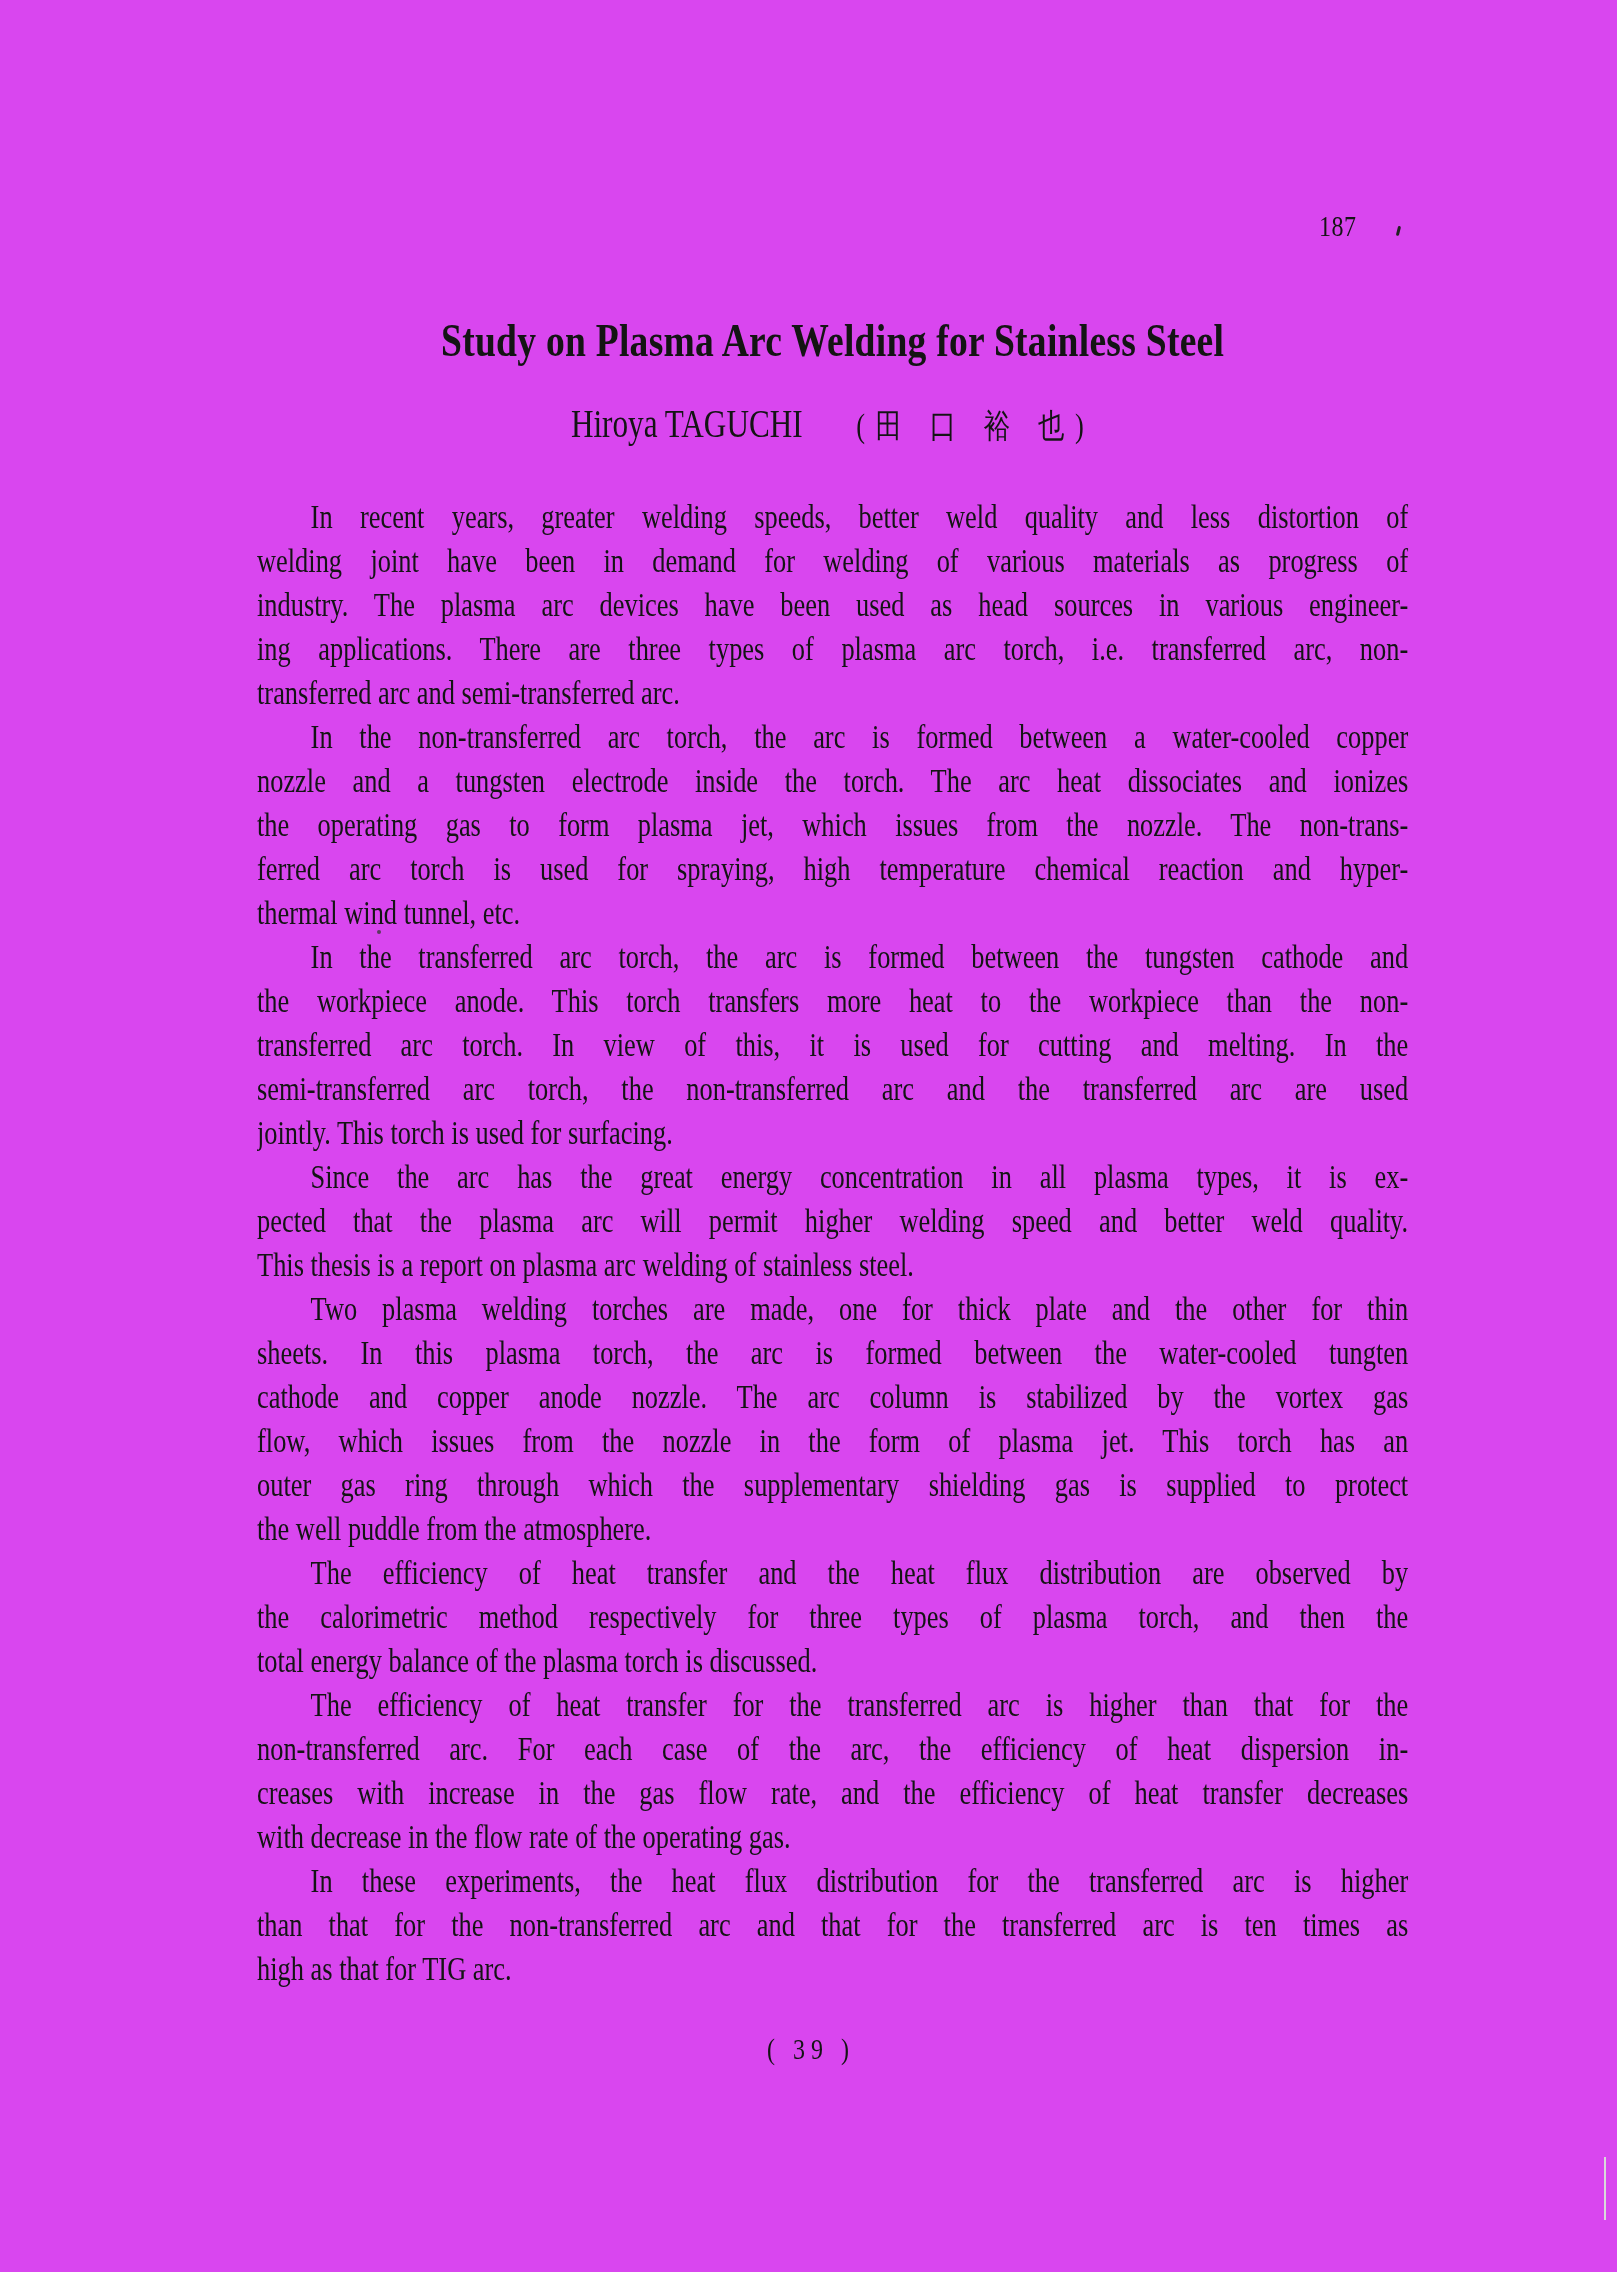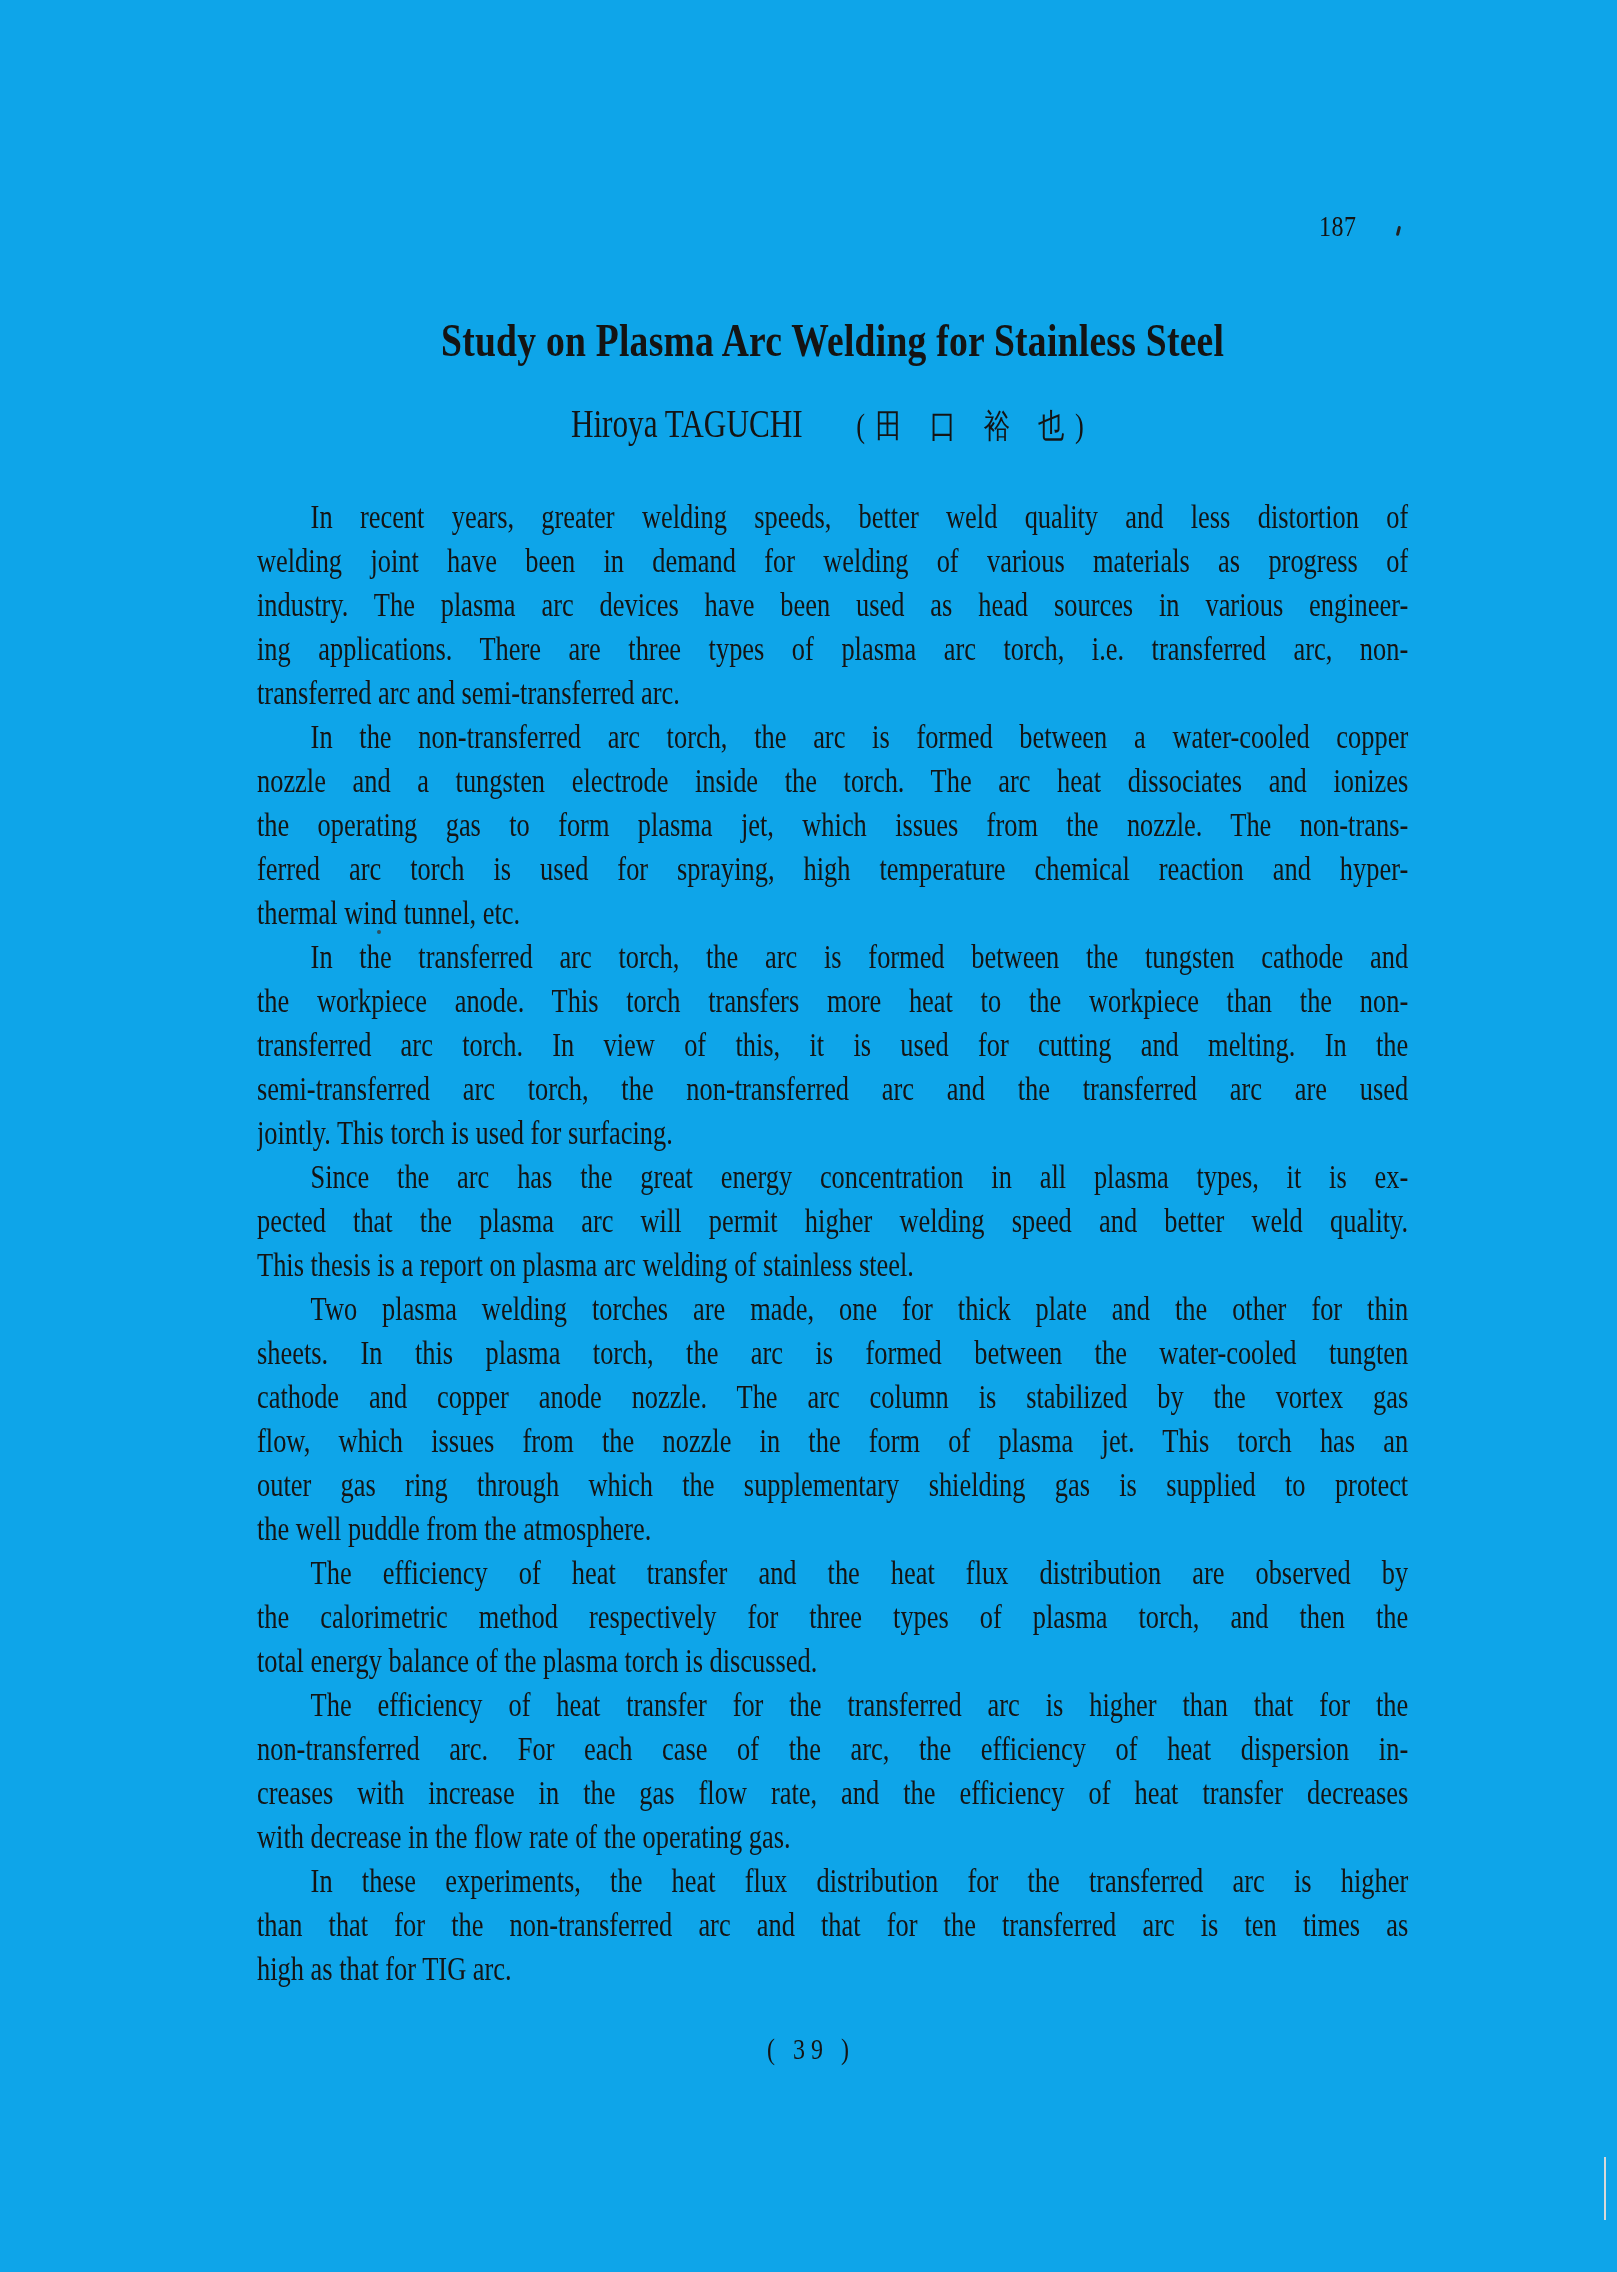--- a/index.html
+++ b/index.html
@@ -5,21 +5,21 @@
 <style>
   html, body {
     margin: 0;
     padding: 0;
     background: #ffffff;
   }
   .page {
     position: relative;
     width: 1617px;
     height: 2273px;
-    background: #0ea5e9;
+    background: #d946ef;
     overflow: hidden;
     font-family: "Liberation Serif", "DejaVu Serif", serif;
     color: #141414;
   }
   
   .page-number {
     position: absolute;
     left: 1319px;
     top: 207px;
     font-size: 30px;

